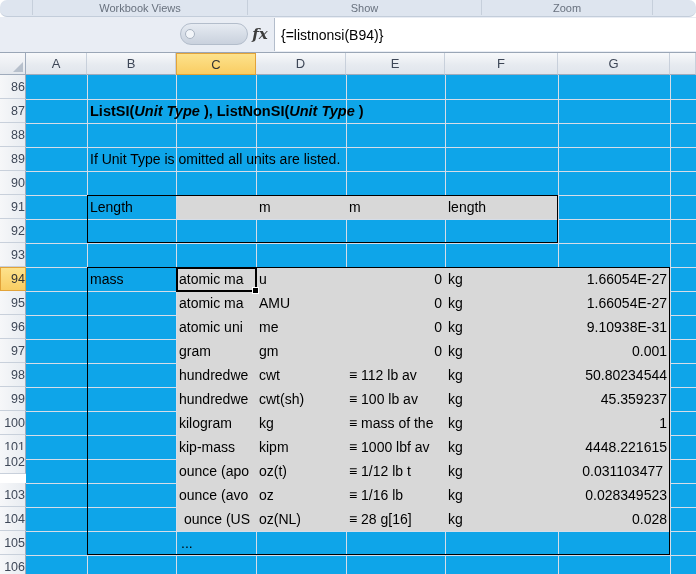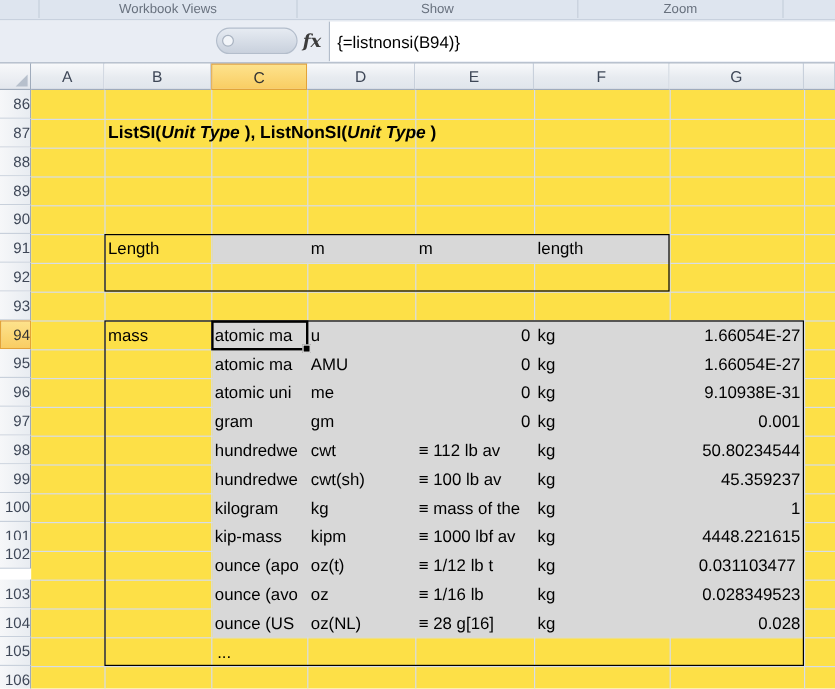--- a/index.html
+++ b/index.html
@@ -1,21 +1,21 @@
 <!DOCTYPE html>
 <html><head>
 <meta charset="utf-8">
 <style>
   html,body{margin:0;padding:0;background:#fff;}
   .stage{position:relative;width:696px;height:574px;overflow:hidden;background:#fff;
          font-family:"Liberation Sans",sans-serif;-webkit-font-smoothing:antialiased;}
 
   
   .ribbon{position:absolute;left:0;top:0;width:696px;height:16px;background:#dee5ef;
-          border-bottom:1px solid #c3cdda;}
+          border-bottom:1px solid #c3cdda;border-radius:7px;}
   .rgroup{position:absolute;top:0;height:15px;display:flex;align-items:center;justify-content:center;
           font-size:11px;color:#68717e;border-right:1px solid #c6cfdb;box-sizing:border-box;white-space:nowrap;}
   .rlead{position:absolute;left:0;top:0;width:33px;height:15px;border-right:1px solid #c6cfdb;box-sizing:border-box;}
 
   
   .fbar{position:absolute;left:0;top:17px;width:696px;height:36px;background:#e9edf4;
         border-bottom:1px solid #9aa6b6;box-sizing:border-box;}
   .namebox{position:absolute;left:0;top:2px;width:176px;height:30px;background:#fff;
            border:1px solid #b9c3d1;box-sizing:border-box;display:flex;align-items:center;justify-content:center;
            font-size:14px;color:#000;}
@@ -42,21 +42,21 @@
         display:flex;align-items:center;justify-content:center;font-size:13px;color:#3e4757;}
   .chdr.sel{background:linear-gradient(#fde28c,#f9cd63);border:1px solid #e2a339;color:#333;}
   .rhdr{position:absolute;left:0;width:26px;height:24px;box-sizing:border-box;
         background:linear-gradient(90deg,#f6f7f9,#e8ecf1);
         border-right:1px solid #9fabbc;border-bottom:1px solid #c8d0db;
         display:flex;align-items:center;justify-content:flex-end;padding-right:0;
         font-size:12.5px;color:#3e4757;}
   .rhdr.sel{background:linear-gradient(#fde28c,#f9cd63);border:1px solid #e2a339;border-right:1px solid #e2a339;color:#333;}
 
   
-  .sheet{position:absolute;left:26px;top:75px;width:670px;height:499px;background:#fde047;}
+  .sheet{position:absolute;left:26px;top:75px;width:670px;height:499px;background:#0ea5e9;}
   .gv{position:absolute;top:0;width:1px;height:499px;background:#d6dde8;}
   .gh{position:absolute;left:0;width:670px;height:1px;background:#d6dde8;}
   .fill{position:absolute;background:#d8d8d8;}
   .tbox{position:absolute;border:1.5px solid #000;box-sizing:border-box;}
   .acell{position:absolute;border:2px solid #000;box-sizing:border-box;}
   .handle{position:absolute;right:-4px;bottom:-4px;width:5px;height:5px;background:#000;border:1px solid #fff;}
 
   .ct{position:absolute;height:24px;line-height:24px;font-size:14px;color:#000;white-space:nowrap;}
   .clip{overflow:hidden;}
   .tr{text-align:right;}
@@ -153,20 +153,21 @@
         <div class="gh" style="top: 480px;"></div>
       </div>
 
     <div class="fill" style="left:151px;top:120px;width:381px;height:24px;"></div>
     <div class="fill" style="left:151px;top:192px;width:493px;height:264px;"></div>
 
     <div class="tbox" style="left:61px;top:120px;width:471px;height:48px;"></div>
     <div class="tbox" style="left:61px;top:192px;width:583px;height:288px;"></div>
 
     <div class="ct" id="heading" style="left:64px;top:24px;font-size:14.5px;"><span class="bold">ListSI(</span><span class="bold it">Unit Type </span><span class="bold">), ListNonSI(</span><span class="bold it">Unit Type </span><span class="bold">)</span></div>
+    <div class="ct" style="left:64px;top:72px;">If Unit Type is omitted all units are listed.</div>
 
     <div class="ct" style="left:64px;top:120px;">Length</div>
     <div class="ct" style="left:233px;top:120px;">m</div>
     <div class="ct" style="left:323px;top:120px;">m</div>
     <div class="ct" style="left:422px;top:120px;">length</div>
 
     <div class="ct" style="left:64px;top:192px;">mass</div>
     <div id="massrows">
         <div class="ct clip" style="left: 153px; top: 192px; width: 76px;">atomic ma</div>
         <div class="ct clip" style="left: 233px; top: 192px; width: 84px;">u</div>
@@ -211,21 +212,21 @@
         <div class="ct clip" style="left: 153px; top: 384px; width: 76px;">ounce (apo</div>
         <div class="ct clip" style="left: 233px; top: 384px; width: 84px;">oz(t)</div>
         <div class="ct clip" style="left: 323px; top: 384px; width: 95px;">≡ 1/12 lb t</div>
         <div class="ct" style="left: 422px; top: 384px;">kg</div>
         <div class="ct tr" style="left: 476px; top: 384px; width: 161px;">0.031103477</div>
         <div class="ct clip" style="left: 153px; top: 408px; width: 76px;">ounce (avo</div>
         <div class="ct clip" style="left: 233px; top: 408px; width: 84px;">oz</div>
         <div class="ct clip" style="left: 323px; top: 408px; width: 95px;">≡ 1/16 lb</div>
         <div class="ct" style="left: 422px; top: 408px;">kg</div>
         <div class="ct tr" style="left: 480px; top: 408px; width: 161px;">0.028349523</div>
-        <div class="ct clip" style="left: 153px; top: 432px; width: 76px;">ounce (US</div>
+        <div class="ct clip" style="left: 153px; top: 432px; width: 76px; text-align: center;">ounce (US</div>
         <div class="ct clip" style="left: 233px; top: 432px; width: 84px;">oz(NL)</div>
         <div class="ct clip" style="left: 323px; top: 432px; width: 95px;">≡ 28 g[16]</div>
         <div class="ct" style="left: 422px; top: 432px;">kg</div>
         <div class="ct tr" style="left: 480px; top: 432px; width: 161px;">0.028</div>
       </div>
     <div class="ct" style="left:155px;top:456px;">...</div>
 
     <div class="acell" style="left:150px;top:192px;width:81px;height:25px;">
       <div class="handle"></div>
     </div>

